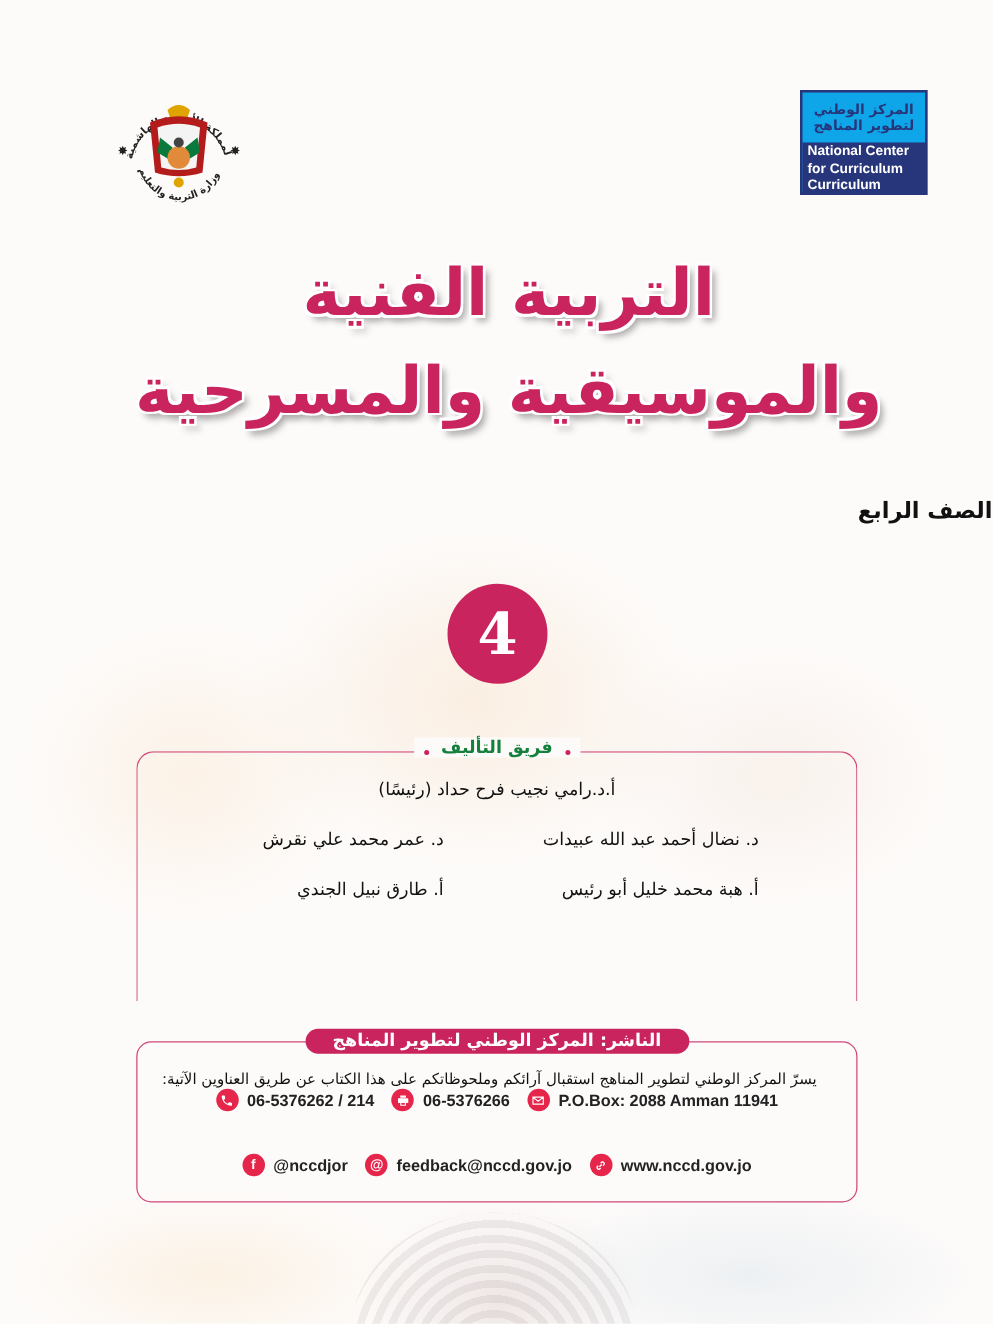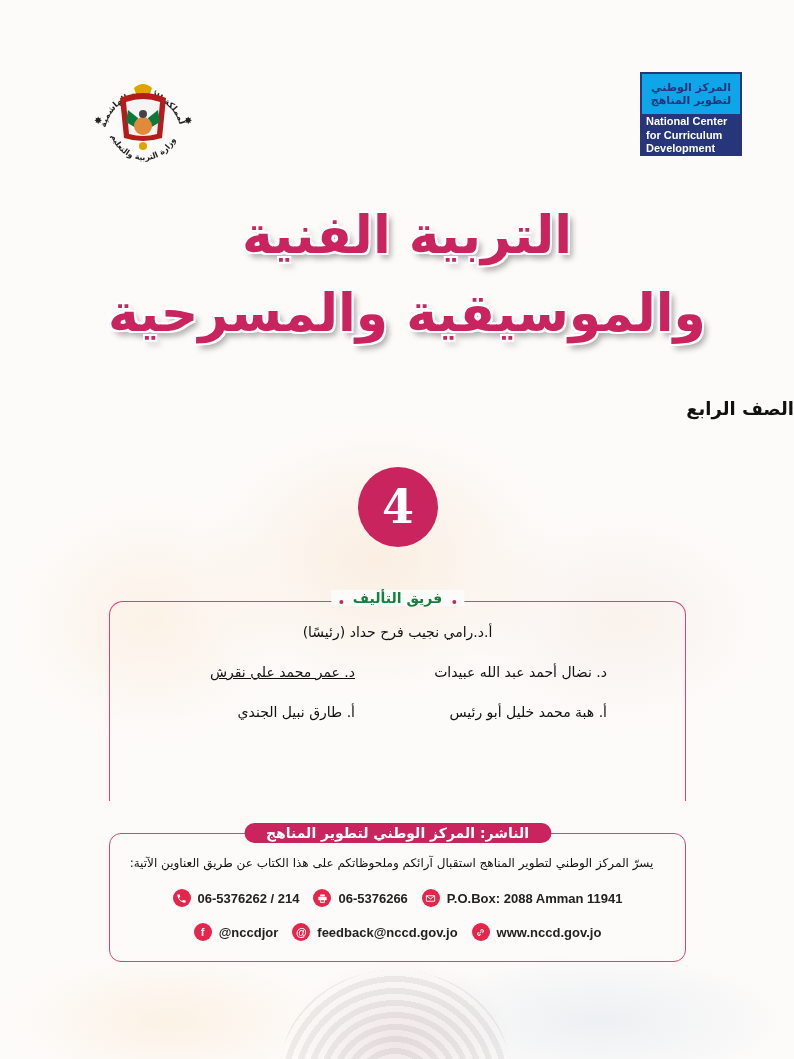--- a/index.html
+++ b/index.html
@@ -150,46 +150,46 @@
 </div>
 
 <div class="nccd-logo">
   <div class="ar">
     <span>المركز الوطني</span>
     <span>لتطوير المناهج</span>
   </div>
   <div class="en">
     <div>National Center</div>
     <div>for Curriculum</div>
-    <div>Development</div>
+    <div>Curriculum</div>
   </div>
 </div>
 
 <div class="title">
   <div>التربية الفنية</div>
   <div>والموسيقية والمسرحية</div>
 </div>
 
 <div class="grade">الصف الرابع</div>
 <div class="grade-circle">4</div>
 
 <div class="authors-box">
   <div class="authors-heading">فريق التأليف</div>
   <div class="lead-author">أ.د.رامي نجيب فرح حداد (رئيسًا)</div>
   <div class="author" style="right:78px; top:62px;">د. نضال أحمد عبد الله عبيدات</div>
-  <div class="author" style="right:330px; top:62px;text-decoration:underline;">د. عمر محمد علي نقرش</div>
+  <div class="author" style="right:330px; top:62px;">د. عمر محمد علي نقرش</div>
   <div class="author" style="right:78px; top:102px;">أ. هبة محمد خليل أبو رئيس</div>
   <div class="author" style="right:330px; top:102px;">أ. طارق نبيل الجندي</div>
 </div>
 
 <div class="pub-box">
   <div class="pub-label">الناشر: المركز الوطني لتطوير المناهج</div>
   <div class="pub-note">يسرّ المركز الوطني لتطوير المناهج استقبال آرائكم وملحوظاتكم على هذا الكتاب عن طريق العناوين الآتية:</div>
 
-  <div class="contact-row" style="top:55px;justify-content:center;">
+  <div class="contact-row" style="top:37px;justify-content:center;">
     <div class="contact-item">
       <span class="ci">
         <svg viewBox="0 0 24 24">
             <path fill="#fff" d="M6.6 10.8c1.4 2.8 3.8 5.1 6.6 6.6l2.2-2.2c.3-.3.7-.4 1-.2 1.1.4 2.3.6 3.6.6.6 0 1 .4 1 1V20c0 .6-.4 1-1 1C10.6 21 3 13.4 3 4c0-.6.4-1 1-1h3.5c.6 0 1 .4 1 1 0 1.3.2 2.5.6 3.6.1.3 0 .7-.2 1z"></path>
           </svg>
       </span>
       <span>06-5376262 / 214</span>
     </div>
     <div class="contact-item">
       <span class="ci">

